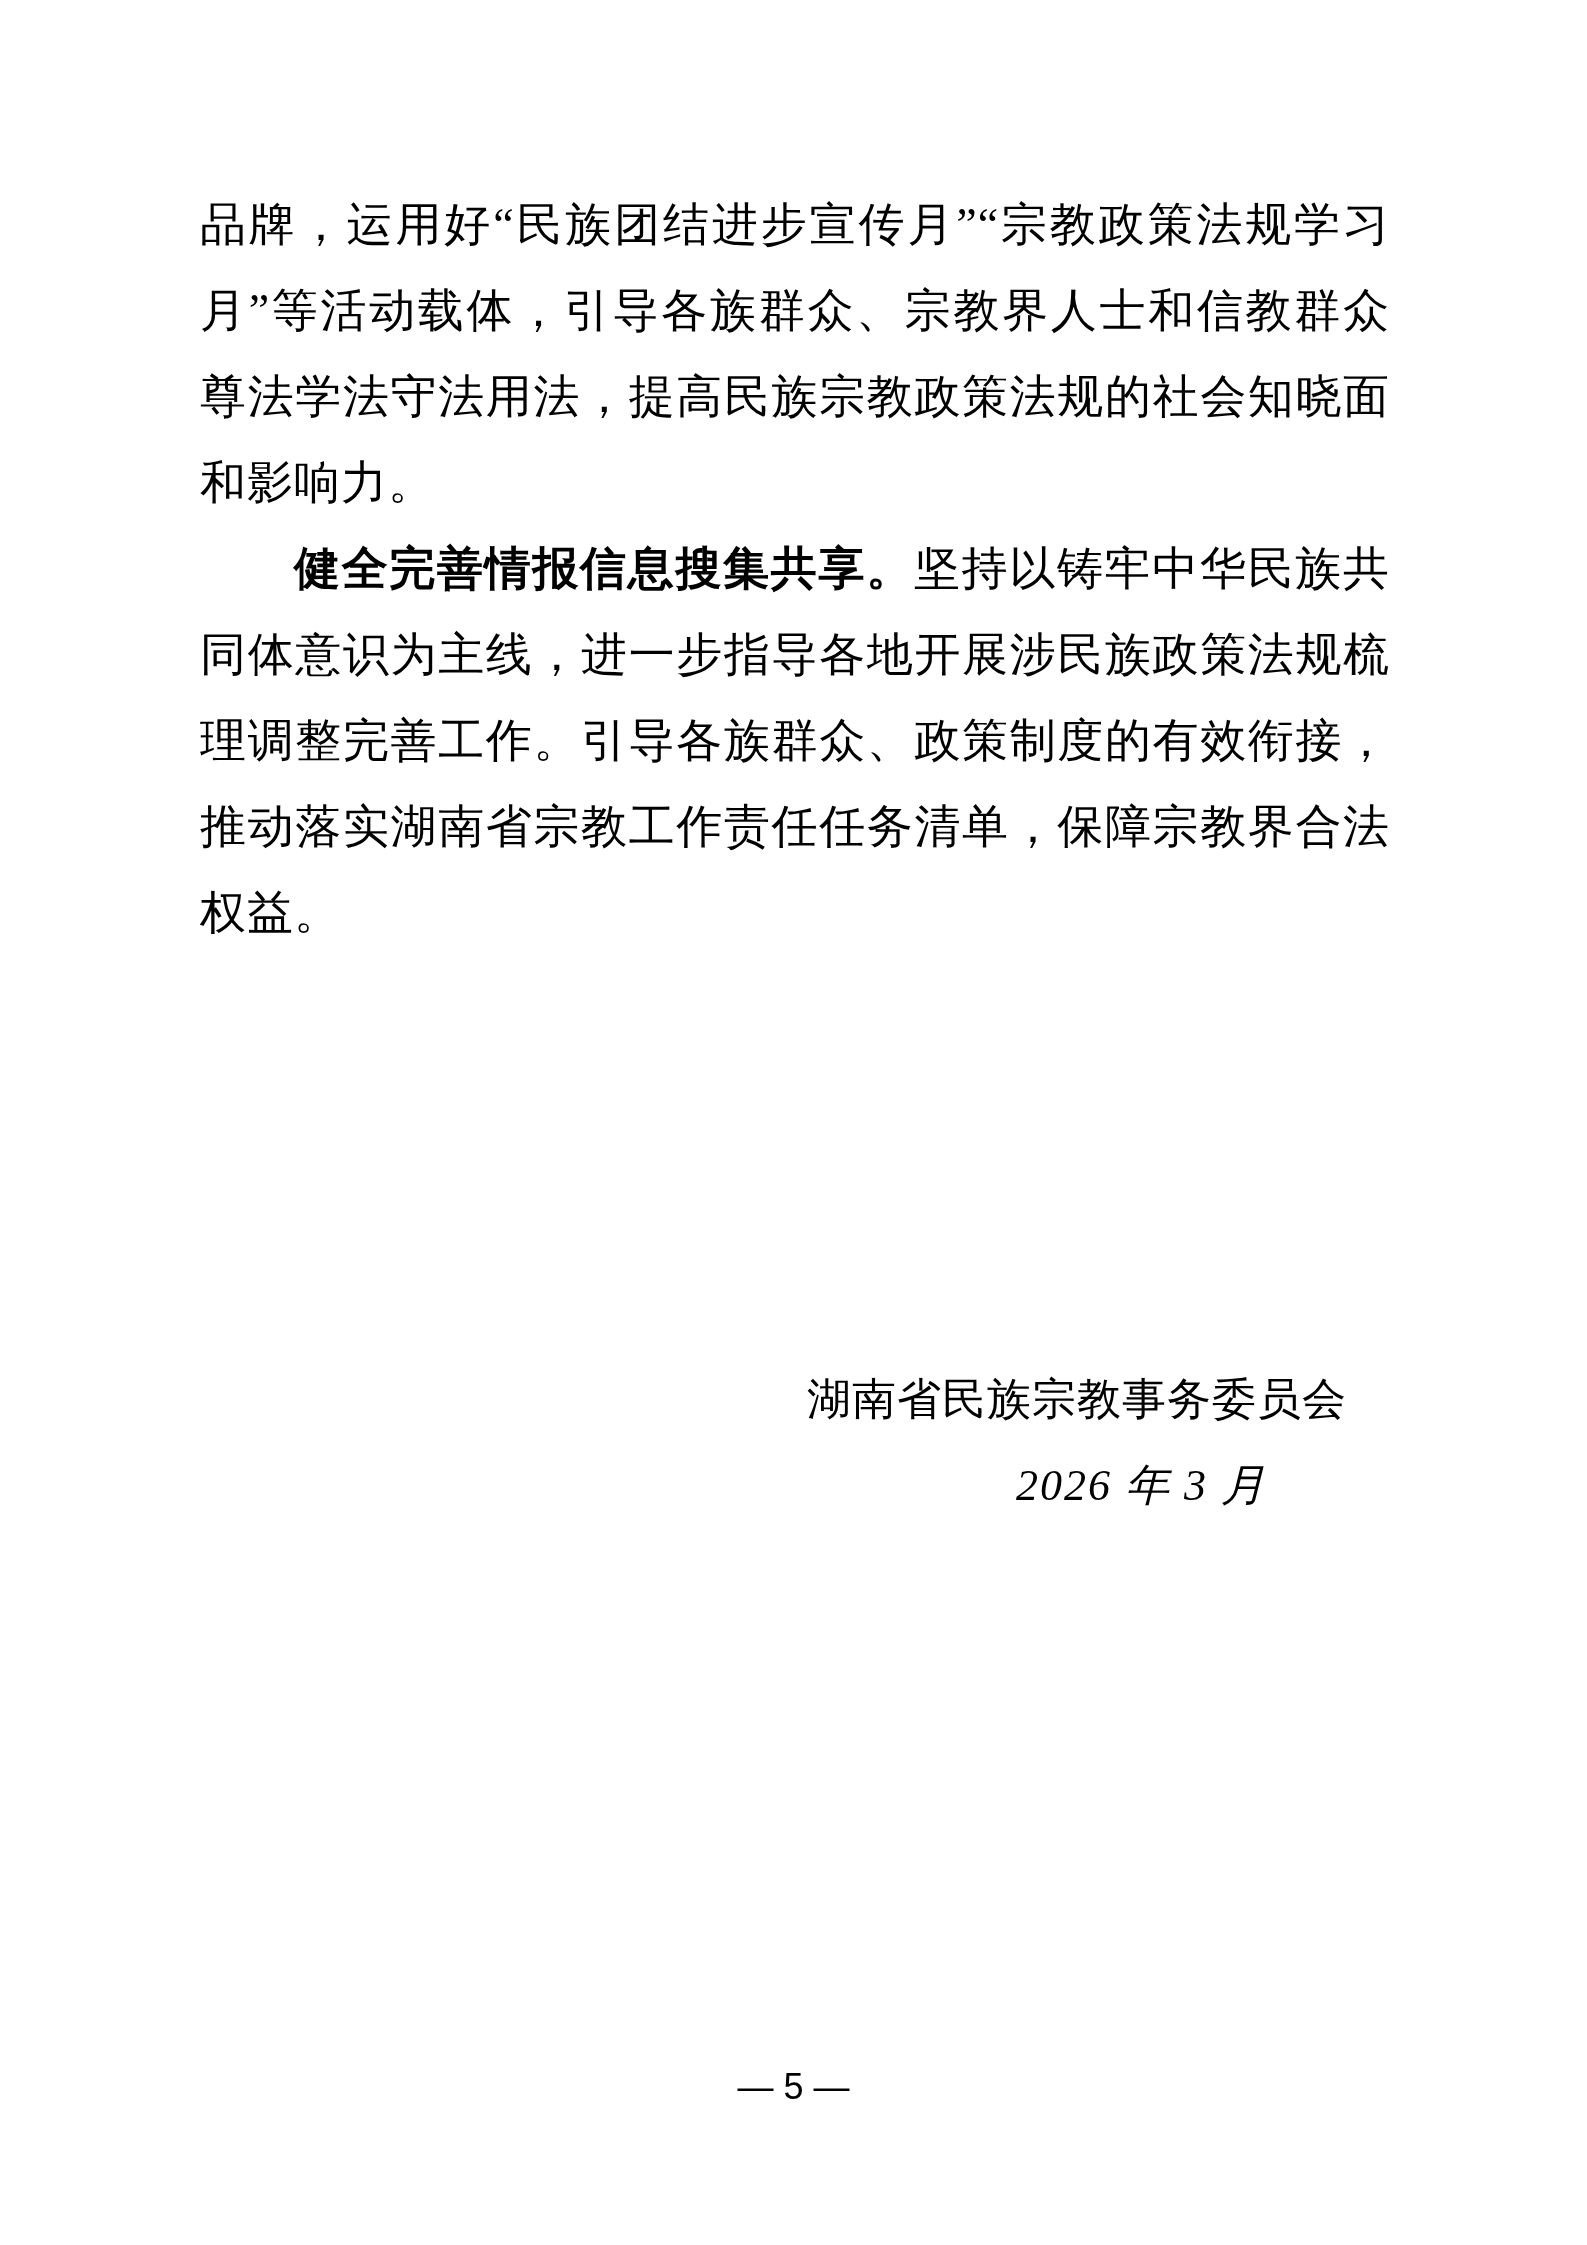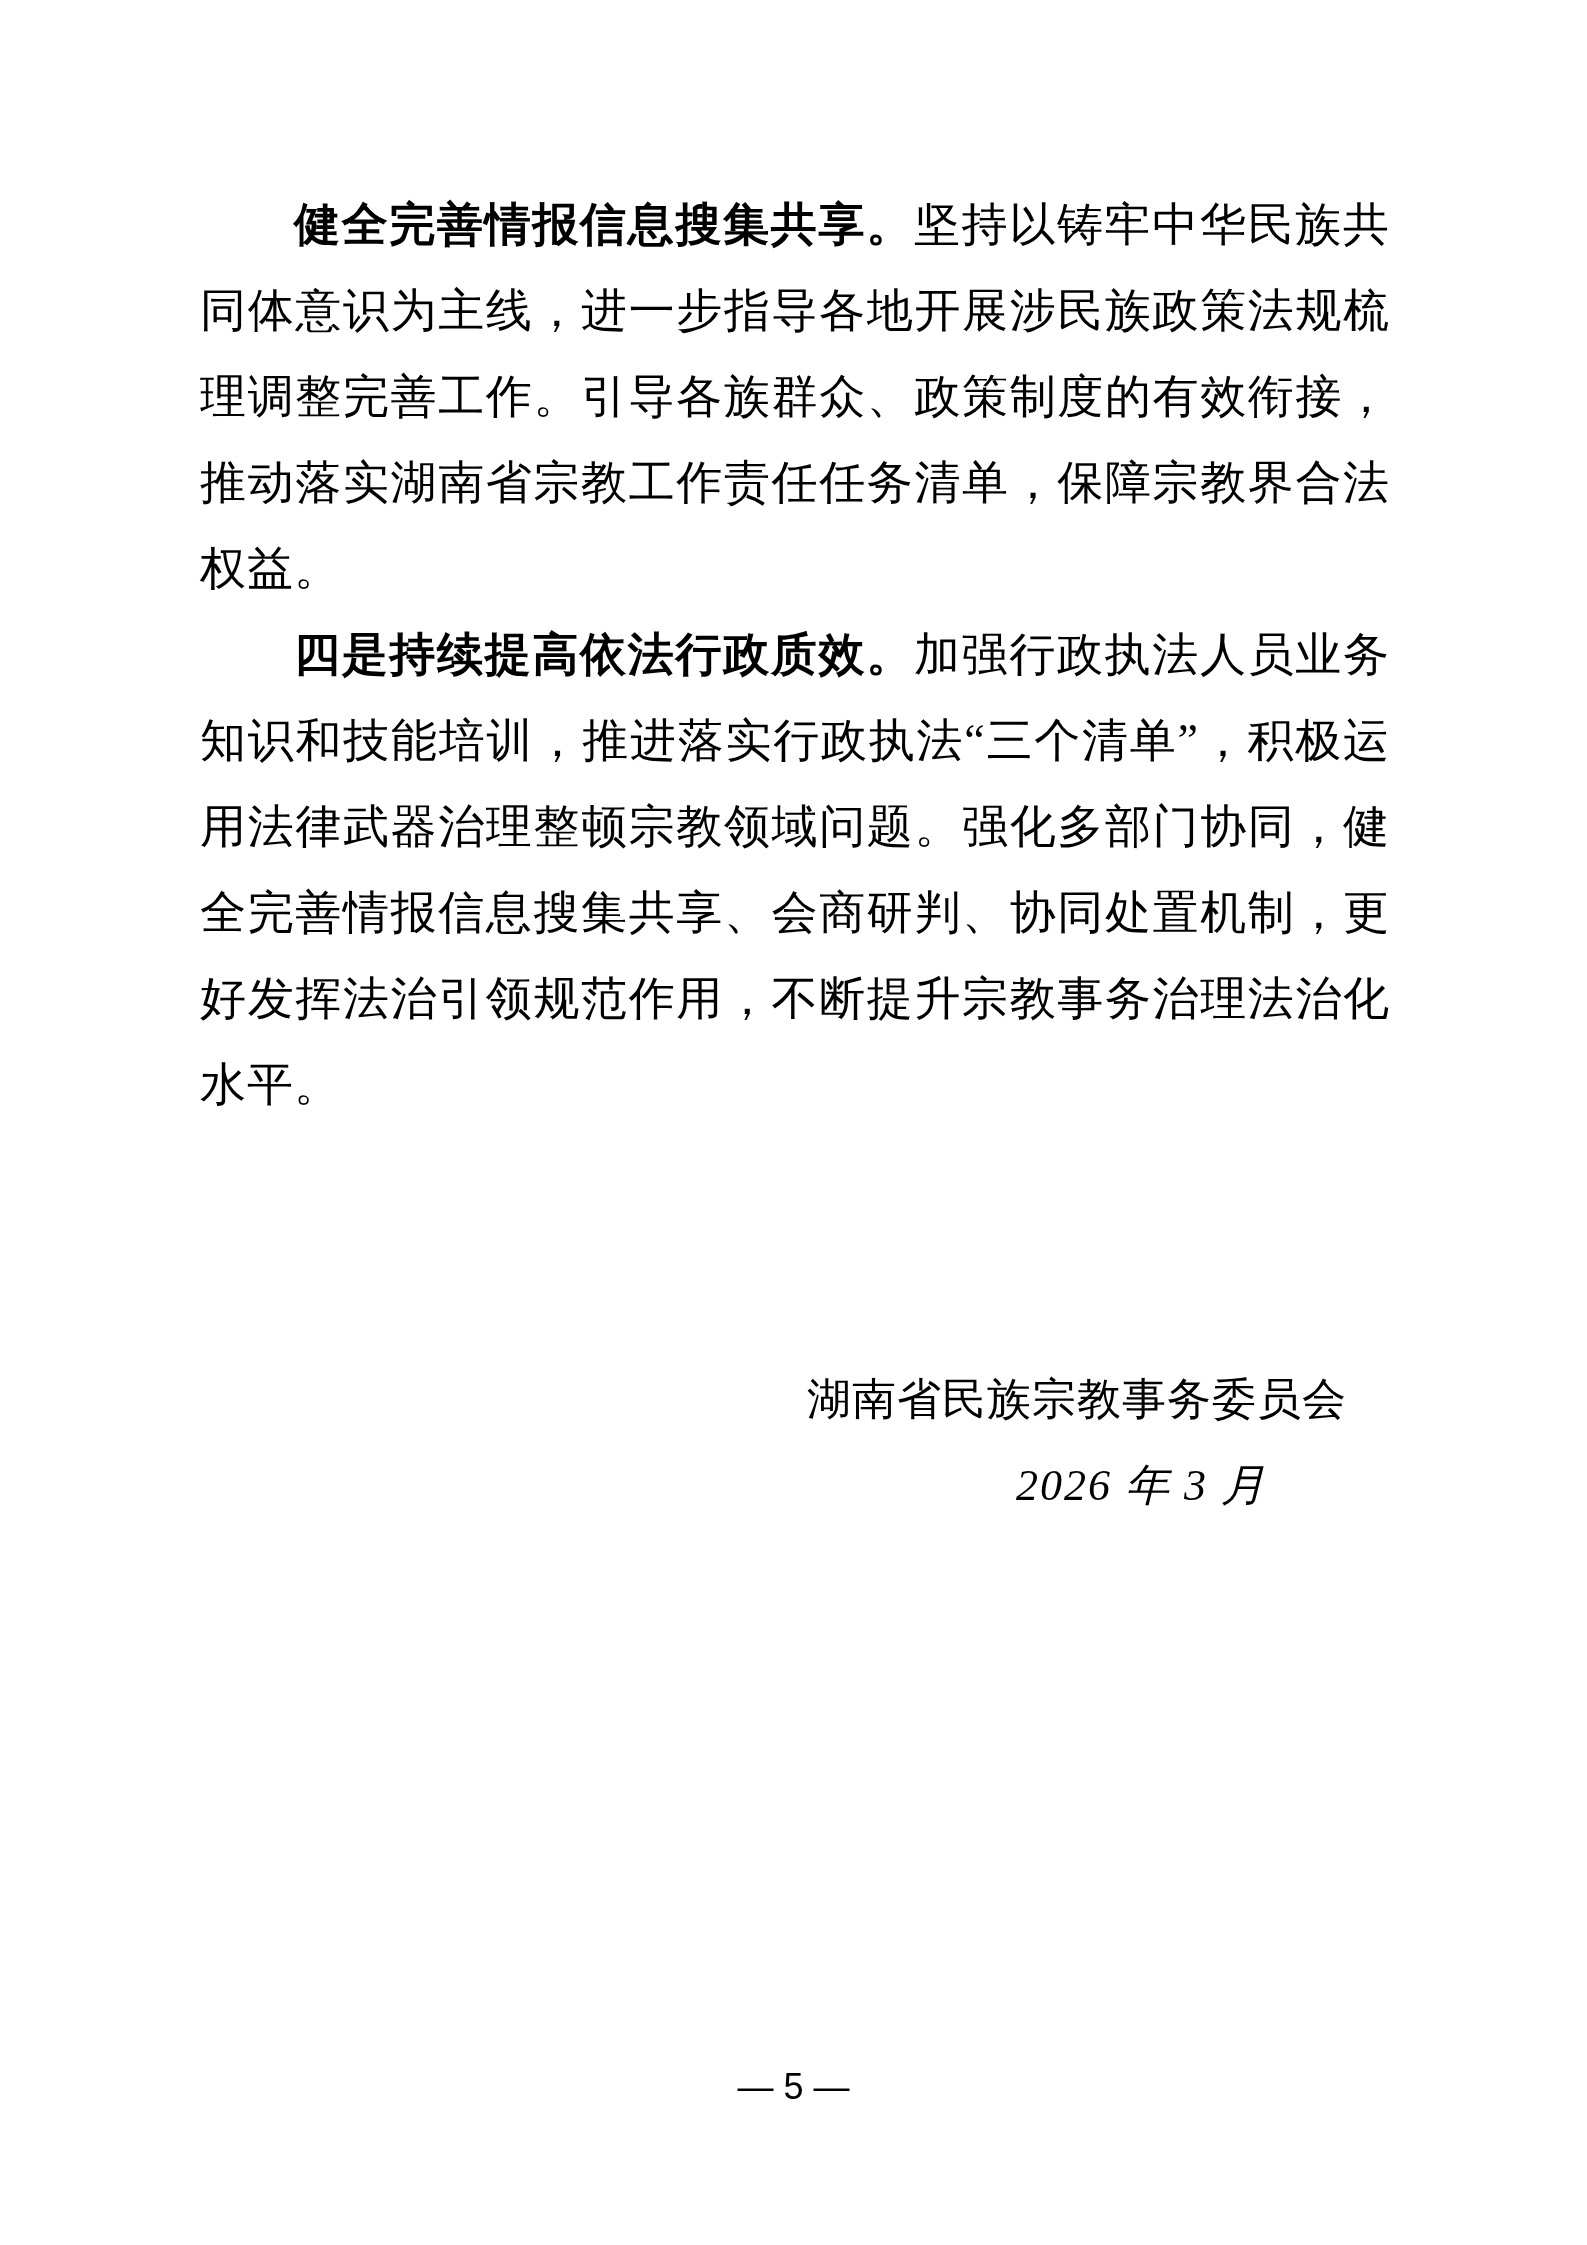--- a/index.html
+++ b/index.html
@@ -66,22 +66,22 @@
     font-family: "Liberation Sans", "DejaVu Sans", sans-serif;
     color: #000000;
   }
 </style>
 </head>
 <body>
 
 <div class="page">
 
   <div class="content">
+    <p><span>品牌，运用好“民族团结进步宣传月”“宗教政策法规学习月”等活动载体，引导各族群众、宗教界人士和信教群众尊法学法守法用法，提高民族宗教政策法规的社会知晓面和影响力。</span></p>
     <p class="indent"><span class="lead">健全完善情报信息搜集共享。</span><span>坚持以铸牢中华民族共同体意识为主线，进一步指导各地开展涉民族政策法规梳理调整完善工作。引导各族群众、政策制度的有效衔接，推动落实湖南省宗教工作责任任务清单，保障宗教界合法权益。</span></p>
-    <p class="indent"><span class="lead">四是持续提高依法行政质效。</span><span>加强行政执法人员业务知识和技能培训，推进落实行政执法“三个清单”，积极运用法律武器治理整顿宗教领域问题。强化多部门协同，健全完善情报信息搜集共享、会商研判、协同处置机制，更好发挥法治引领规范作用，不断提升宗教事务治理法治化水平。</span></p>
   </div>
 
   <div class="closing">
     <div class="sig-line">湖南省民族宗教事务委员会</div>
     <div class="date-line">2026 年 3 月</div>
   </div>
 
   <div class="footer">— 5 —</div>
 
 </div>

